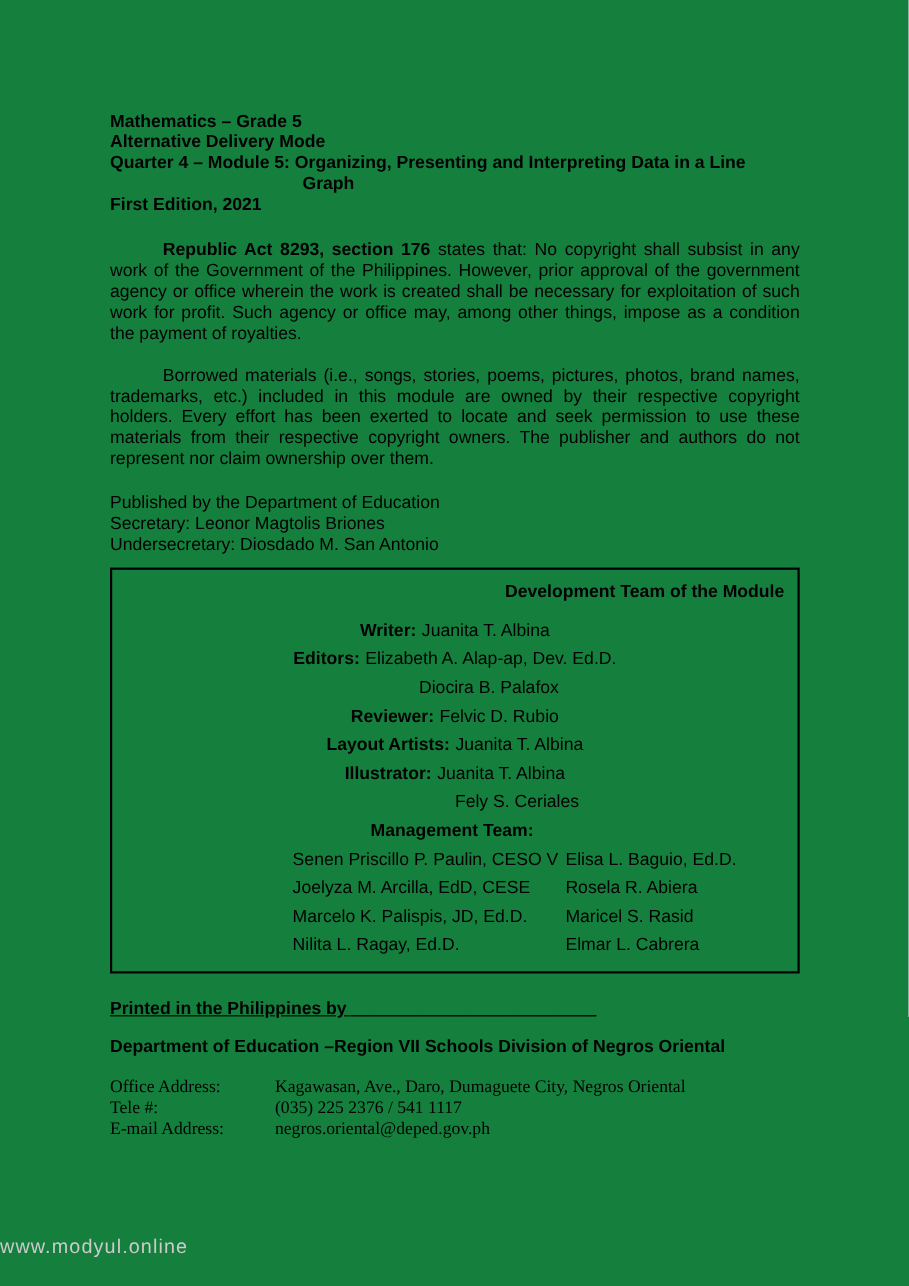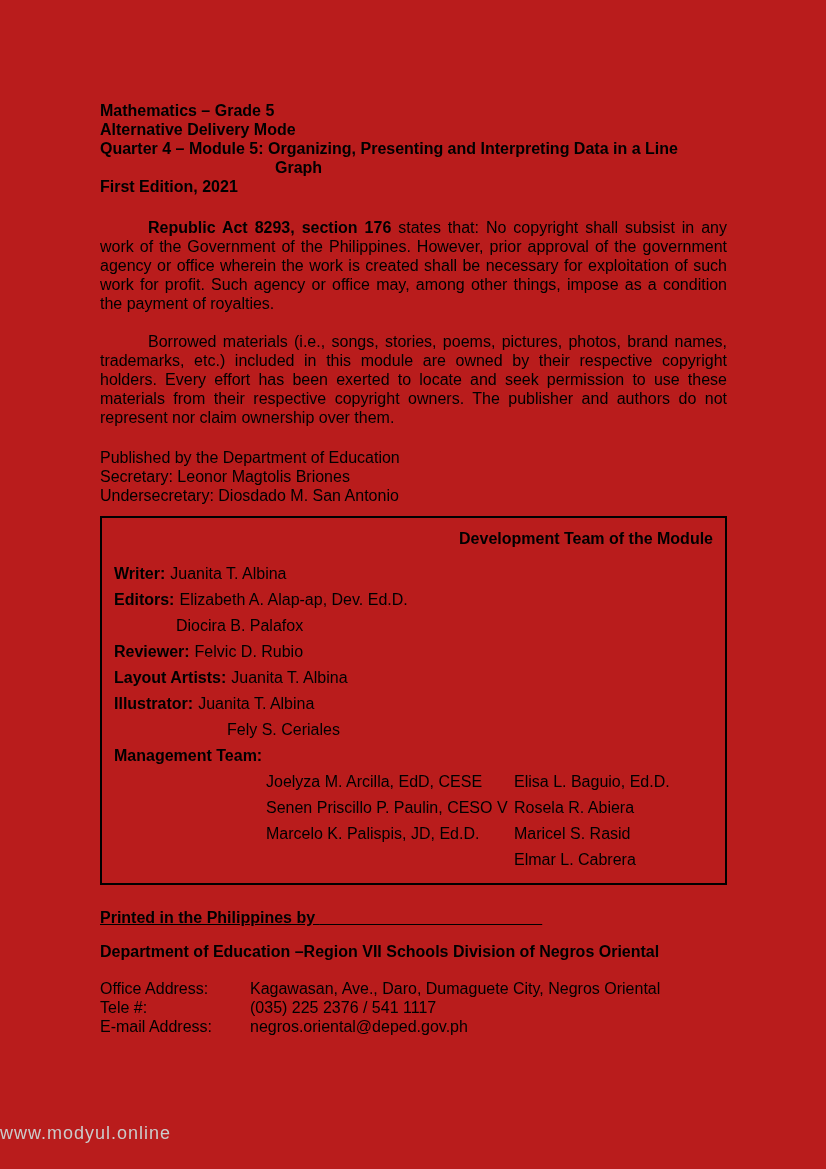--- a/index.html
+++ b/index.html
@@ -1,21 +1,21 @@
 <!DOCTYPE html>
 <html><head>
 <meta charset="utf-8">
 <style>
   html, body { margin: 0; padding: 0; background: #e8e8e8; }
   .page {
     position: relative;
     width: 826px;
     height: 1169px;
     margin: 0 auto;
-    background: #b91c1c;
+    background: #15803d;
     font-family: "Liberation Sans", "DejaVu Sans", sans-serif;
     font-size: 16px;
     line-height: 19px;
     color: #000000;
     overflow: hidden;
   }
   .content {
     position: absolute;
     left: 100px;
     top: 101px;
@@ -39,34 +39,34 @@
     width: 627px;
     min-height: 365px;
     padding: 11px 12px 10px 12px;
   }
   .dev-title {
     text-align: right;
     font-weight: bold;
     line-height: 19px;
     margin-bottom: 13px;
   }
-  .dt-row { line-height: 26px; }
+  .dt-row { line-height: 26px; text-align: center; }
   .dt-label { font-weight: bold; margin-right: 5px; }
   .dt-label:empty { display: none; margin-right: 0; }
   .indent-editors { padding-left: 62px; }
   .indent-layout { padding-left: 113px; }
   .mgmt-grid {
     display: grid;
     grid-template-columns: 248px auto;
     padding-left: 152px;
     line-height: 26px;
   }
   .printed-line { margin-top: 23px; font-weight: bold; text-decoration: underline; }
   .dept-line { margin-top: 15px; font-weight: bold; }
-  .contacts { margin-top: 18px; display: grid; grid-template-columns: 150px auto; line-height: 19px; }
+  .contacts { margin-top: 18px; display: grid; grid-template-columns: 150px auto; line-height: 19px; font-family: Liberation Serif, serif; }
   .watermark {
     position: absolute;
     left: 0;
     right: 0;
     bottom: 26px;
     text-align: left;
     color: #cbcbcb;
     font-size: 18px;
     letter-spacing: 1px;
   }
@@ -102,23 +102,24 @@
       <div class="dt-row"><span class="dt-label">Editors:</span><span>Elizabeth A. Alap-ap, Dev. Ed.D.</span></div>
       <div class="dt-row indent-editors"><span>Diocira B. Palafox</span></div>
       <div class="dt-row"><span class="dt-label">Reviewer:</span><span>Felvic D. Rubio</span></div>
       <div class="dt-row"><span class="dt-label">Layout Artists:</span><span>Juanita T. Albina</span></div>
       <div class="dt-row"><span class="dt-label">Illustrator:</span><span>Juanita T. Albina</span></div>
       <div class="dt-row indent-layout"><span>Fely S. Ceriales</span></div>
       <div class="dt-row"><span class="dt-label">Management Team:</span><span></span></div>
 
       <div class="mgmt-grid">
         <div>
+          <div>Senen Priscillo P. Paulin, CESO V</div>
           <div>Joelyza M. Arcilla, EdD, CESE</div>
-          <div>Senen Priscillo P. Paulin, CESO V</div>
           <div>Marcelo K. Palispis, JD, Ed.D.</div>
+          <div>Nilita L. Ragay, Ed.D.</div>
         </div>
         <div>
           <div>Elisa L. Baguio, Ed.D.</div>
           <div>Rosela R. Abiera</div>
           <div>Maricel S. Rasid</div>
           <div>Elmar L. Cabrera</div>
         </div>
       </div>
     </div>
 

